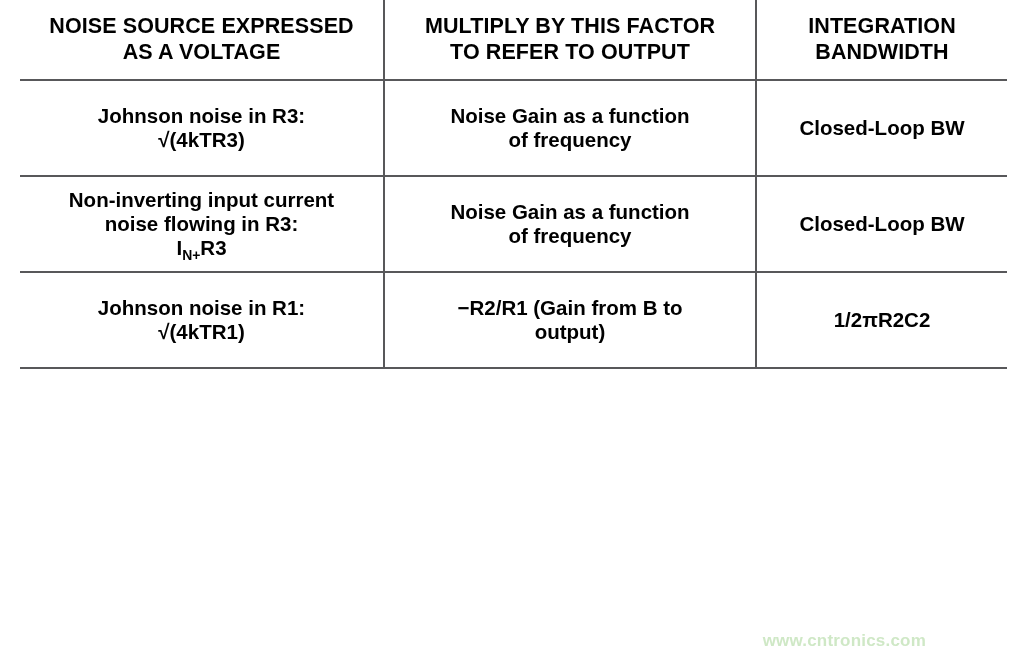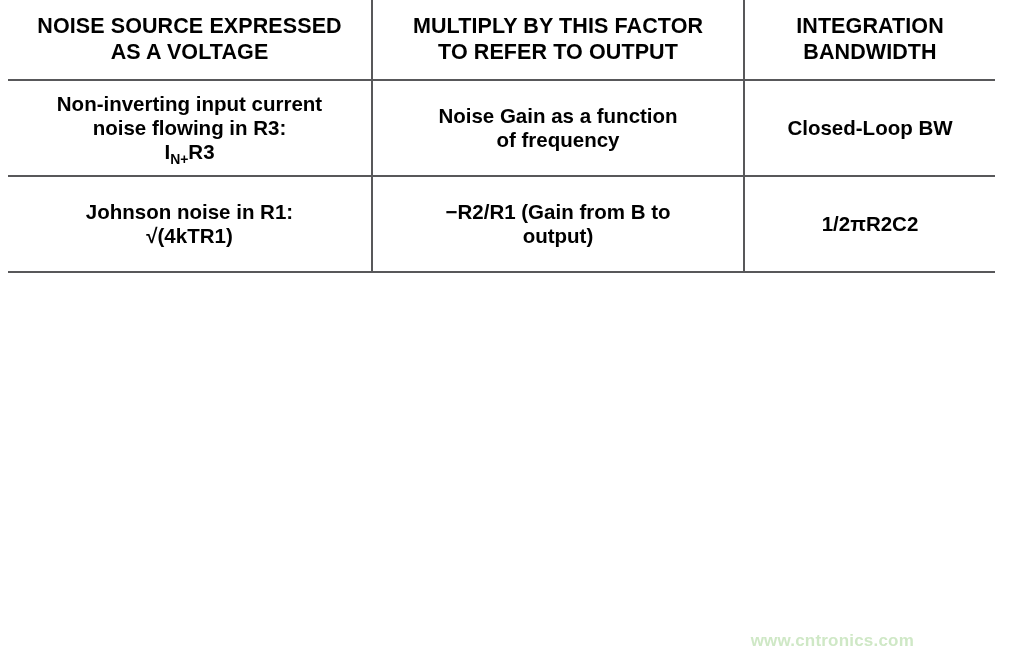--- a/index.html
+++ b/index.html
@@ -11,21 +11,21 @@
     width: 1015px;
     height: 659px;
     font-family: "Liberation Sans", "DejaVu Sans", sans-serif;
     color: #000000;
     position: relative;
     overflow: hidden;
   }
 
   .sheet {
     position: absolute;
-    left: 0;
+    left: 12px;
     top: 0;
     width: 930px;
     height: 659px;
   }
 
   table.noise-table {
     position: absolute;
     left: 8px;
     top: 0px;
     width: 987px;
@@ -113,20 +113,31 @@
           <span class="cell-line">TO REFER TO OUTPUT</span>
         </th>
         <th>
           <span class="cell-line">INTEGRATION</span>
           <span class="cell-line">BANDWIDTH</span>
         </th>
       </tr>
     </thead>
     <tbody>
 
+      <tr>
+        <td>
+          <span class="cell-line">Johnson noise in R3:</span>
+          <span class="cell-line">√(4kTR3)</span>
+        </td>
+        <td>
+          <span class="cell-line">Noise Gain as a function</span>
+          <span class="cell-line">of frequency</span>
+        </td>
+        <td>Closed-Loop BW</td>
+      </tr>
 
       <tr class="r-tall">
         <td>
           <span class="cell-line">Non-inverting input current</span>
           <span class="cell-line">noise flowing in R3:</span>
           <span class="cell-line"><span>I</span><sub>N+</sub><span>R3</span></span>
         </td>
         <td>
           <span class="cell-line">Noise Gain as a function</span>
           <span class="cell-line">of frequency</span>

